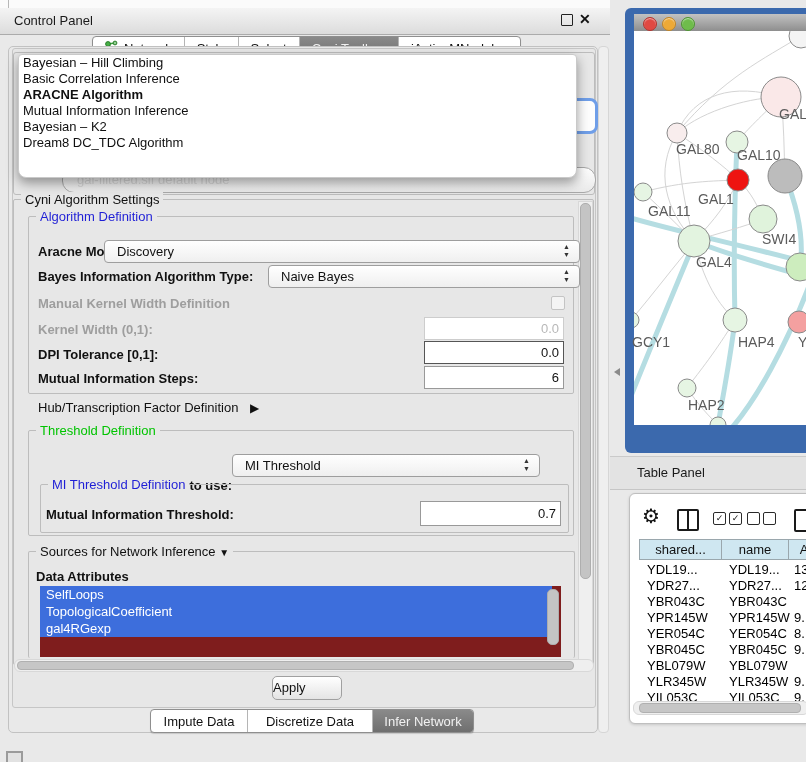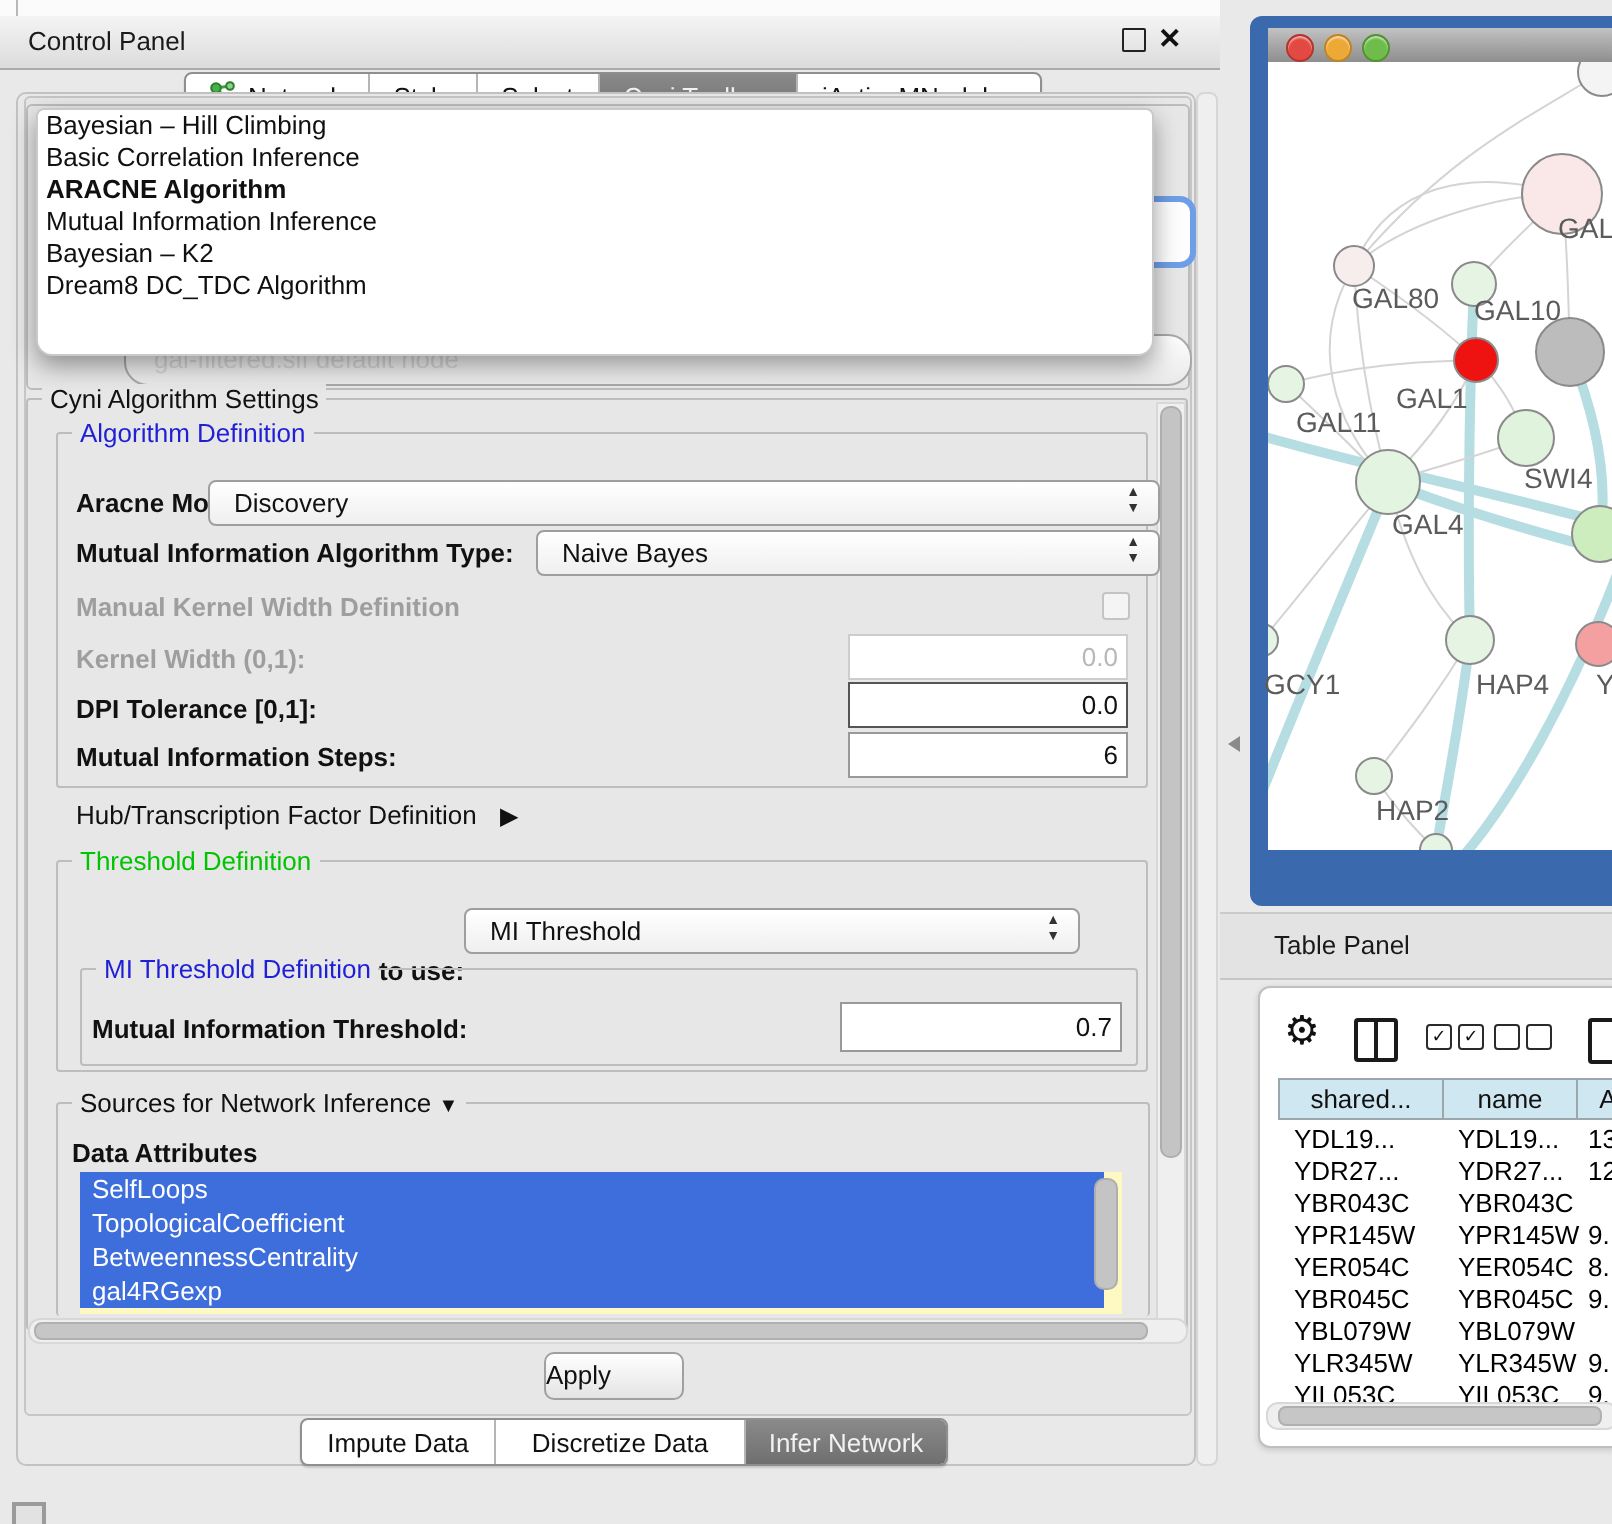--- a/index.html
+++ b/index.html
@@ -48,21 +48,21 @@
   .green{color:#00c400}
   
   .combo{background:linear-gradient(#ffffff,#efefef);border:1px solid #9e9e9e;border-radius:4px;
     height:21px;line-height:21px;padding-left:12px;white-space:nowrap}
   .spin{position:absolute;right:9px;top:2px;font-size:7px;line-height:8px;color:#333;text-align:center}
   .tin{background:#fff;height:21px;line-height:21px;text-align:right;padding-right:4px}
   .checkbox{width:12px;height:12px;border:1.5px solid #c4c4c4;border-radius:2px;background:#f4f4f4}
   .vthumb{background:#c4c4c4;border:1px solid #aeaeae;border-radius:5px}
   .hthumb{background:#c6c6c6;border:1px solid #b0b0b0;border-radius:4px}
   
-  #attr-list{left:40px;top:586px;width:521px;height:71px;background:#fef9c3;overflow:hidden}
+  #attr-list{left:40px;top:586px;width:521px;height:71px;background:#7f1d1d;overflow:hidden}
   .attr-item{width:506px;height:17px;line-height:17px;padding-left:6px;
     background:#3d6edc;color:#fff;white-space:nowrap}
   
   #apply-btn{left:272px;top:676px;width:68px;height:22px;border:1px solid #a0a0a0;border-radius:5px;
     background:linear-gradient(#ffffff,#e4e4e4);line-height:22px}
   
   #net-frame{left:625px;top:8px;width:181px;height:445px;background:#3b69ad;border-radius:6px 0 0 6px}
   #net-titlebar{left:634px;top:14px;width:172px;height:17px;
     background:linear-gradient(#c2c2c2,#8e8e8e);border-bottom:1px solid #707070}
   .tl{position:absolute;top:17px;width:12px;height:12px;border-radius:50%;box-shadow:inset 0 1px 1px rgba(255,255,255,.6)}
@@ -150,21 +150,21 @@
 <div class="abs vthumb" style="left:580px;top:203px;width:9px;height:374px"></div>
 
 <div class="abs group" style="left:28px;top:216px;width:544px;height:176px">
   <span class="gtitle lbl blue">Algorithm Definition</span>
 </div>
 <div class="abs lbl b" style="left:38px;top:244px">Aracne Mode:</div>
 <div class="abs combo" style="left:104px;top:240px;width:462px">
   <span>Discovery</span>
   <span class="spin">▲<br>▼</span>
 </div>
-<div class="abs lbl b" style="left:38px;top:269px">Mutual Information Algorithm Type:</div>
+<div class="abs lbl b" style="left:38px;top:269px">Bayes Information Algorithm Type:</div>
 <div class="abs combo" style="left:268px;top:265px;width:298px">
   <span>Naive Bayes</span>
   <span class="spin">▲<br>▼</span>
 </div>
 <div class="abs lbl b dis" style="left:38px;top:296px">Manual Kernel Width Definition</div>
 <div class="abs checkbox" style="left:551px;top:296px"></div>
 <div class="abs lbl b dis" style="left:38px;top:322px">Kernel Width (0,1):</div>
 <div class="abs tin lbl" style="left:424px;top:317px;width:134px;border:1px solid #cdcdcd;color:#b8b8b8">0.0</div>
 <div class="abs lbl b" style="left:38px;top:347px">DPI Tolerance [0,1]:</div>
 <div class="abs tin lbl" style="left:424px;top:341px;width:134px;border:1.5px solid #555">0.0</div>
@@ -193,21 +193,20 @@
 <div class="abs group" style="left:28px;top:551px;width:545px;height:106px;border-bottom:none">
   <span class="gtitle lbl">
     <span>Sources for Network Inference</span>
     <span style="font-size:10px">▼</span>
   </span>
 </div>
 <div class="abs lbl b" style="left:36px;top:569px">Data Attributes</div>
 <div class="abs" id="attr-list">
   <div class="attr-item">SelfLoops</div>
   <div class="attr-item">TopologicalCoefficient</div>
-  <div class="attr-item">BetweennessCentrality</div>
   <div class="attr-item">gal4RGexp</div>
 </div>
 <div class="abs vthumb" style="left:547px;top:589px;width:10px;height:54px"></div>
 
 <div class="abs track" style="left:14px;top:659px;width:578px;height:11px;border-radius:6px"></div>
 <div class="abs hthumb" style="left:17px;top:661px;width:555px;height:7px"></div>
 
 <div class="abs lbl" id="apply-btn">Apply</div>
 
 <div class="abs tabbar" style="left:150px;top:709px">

